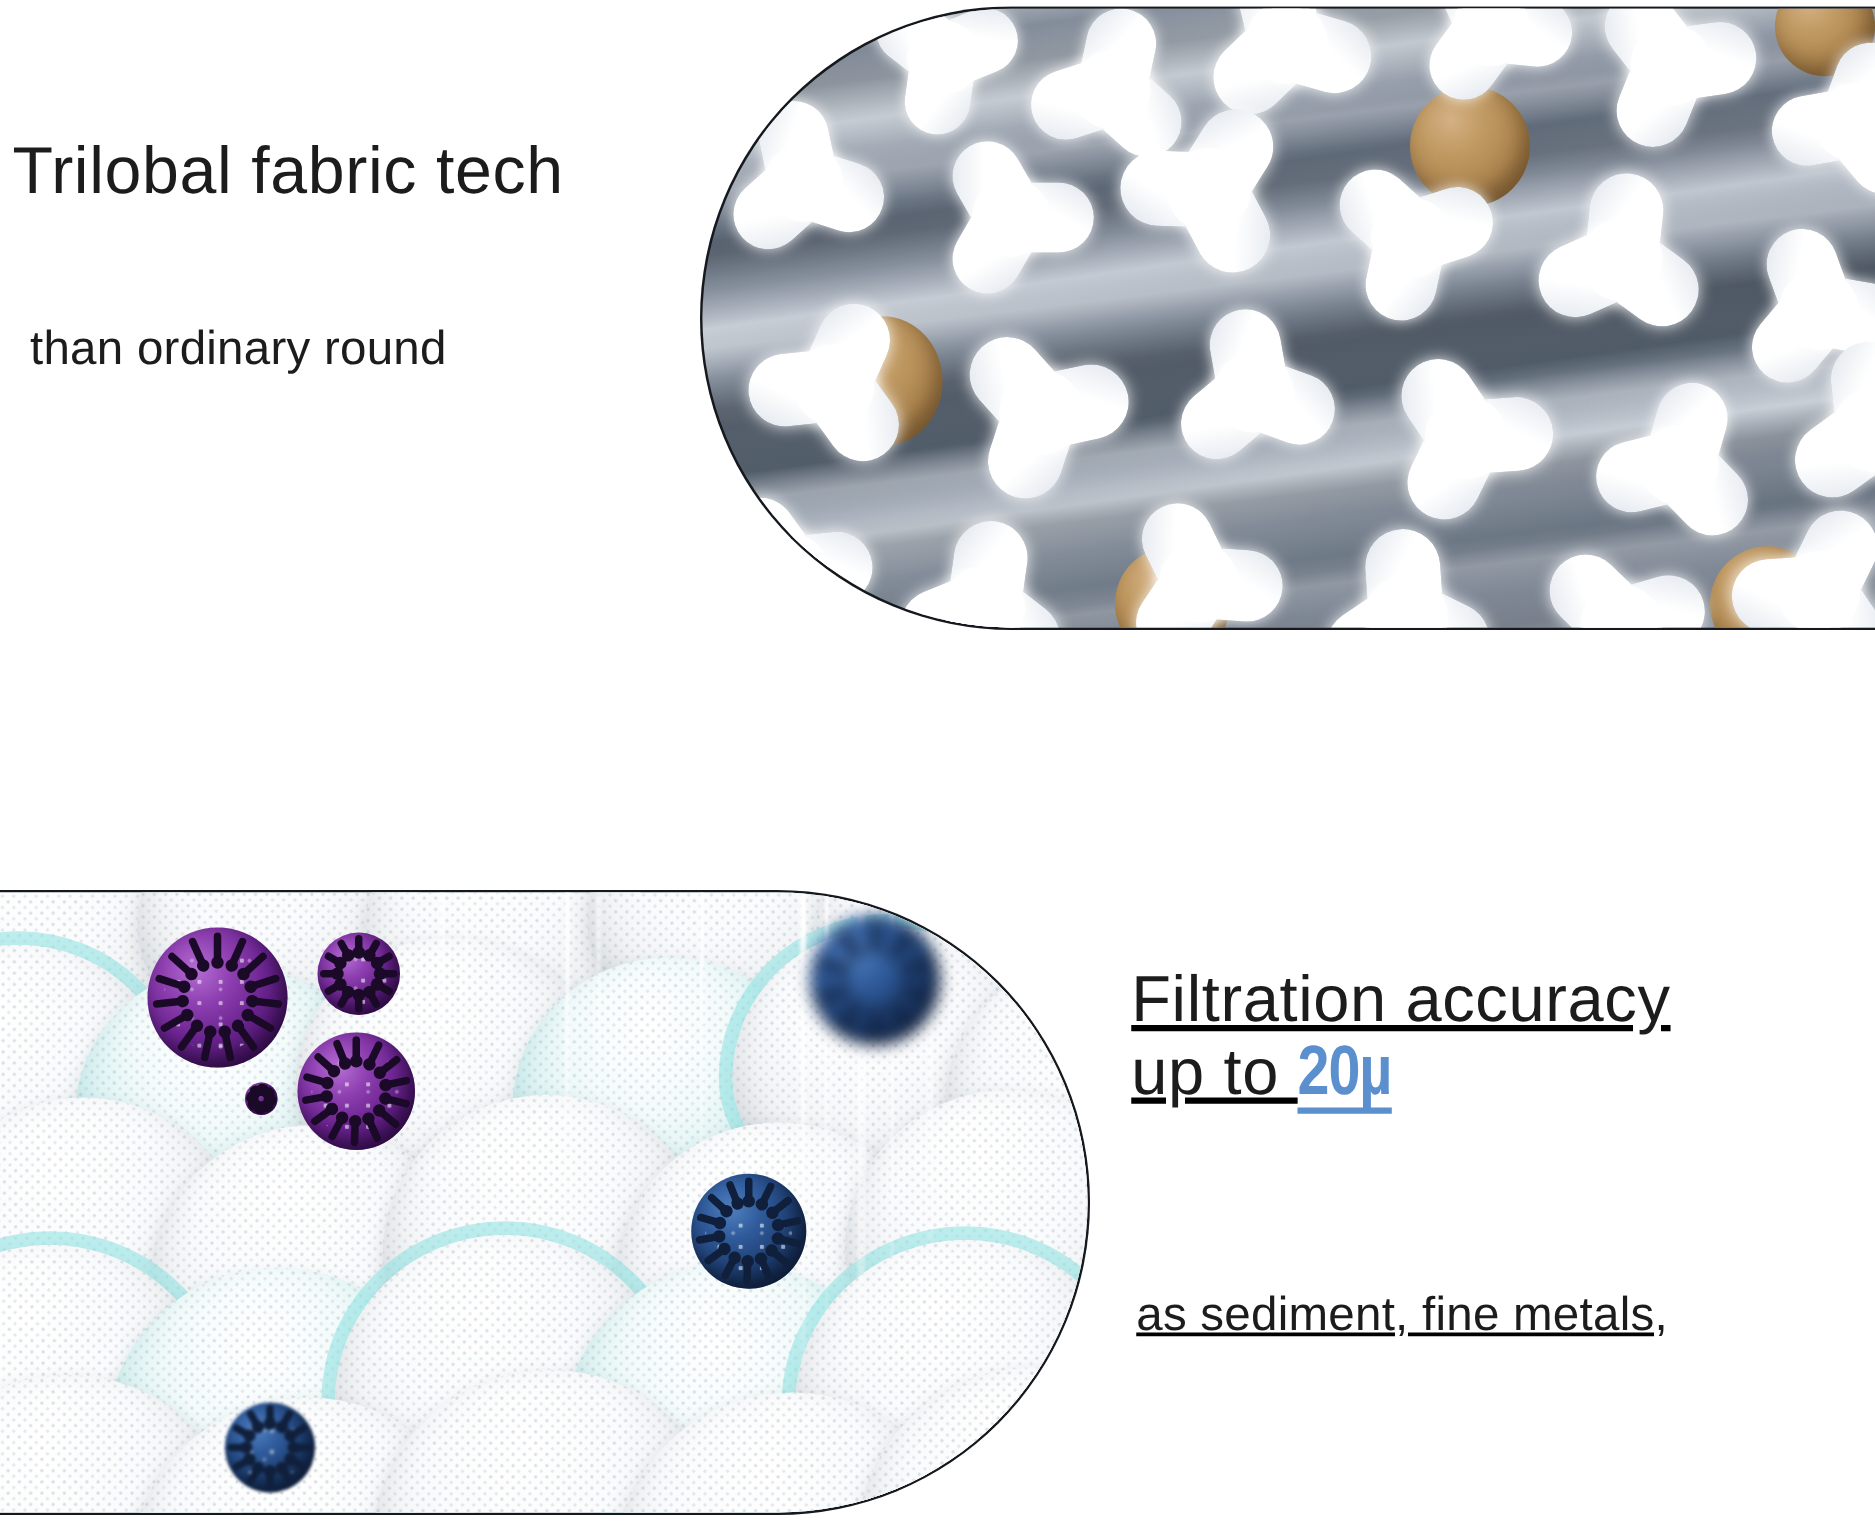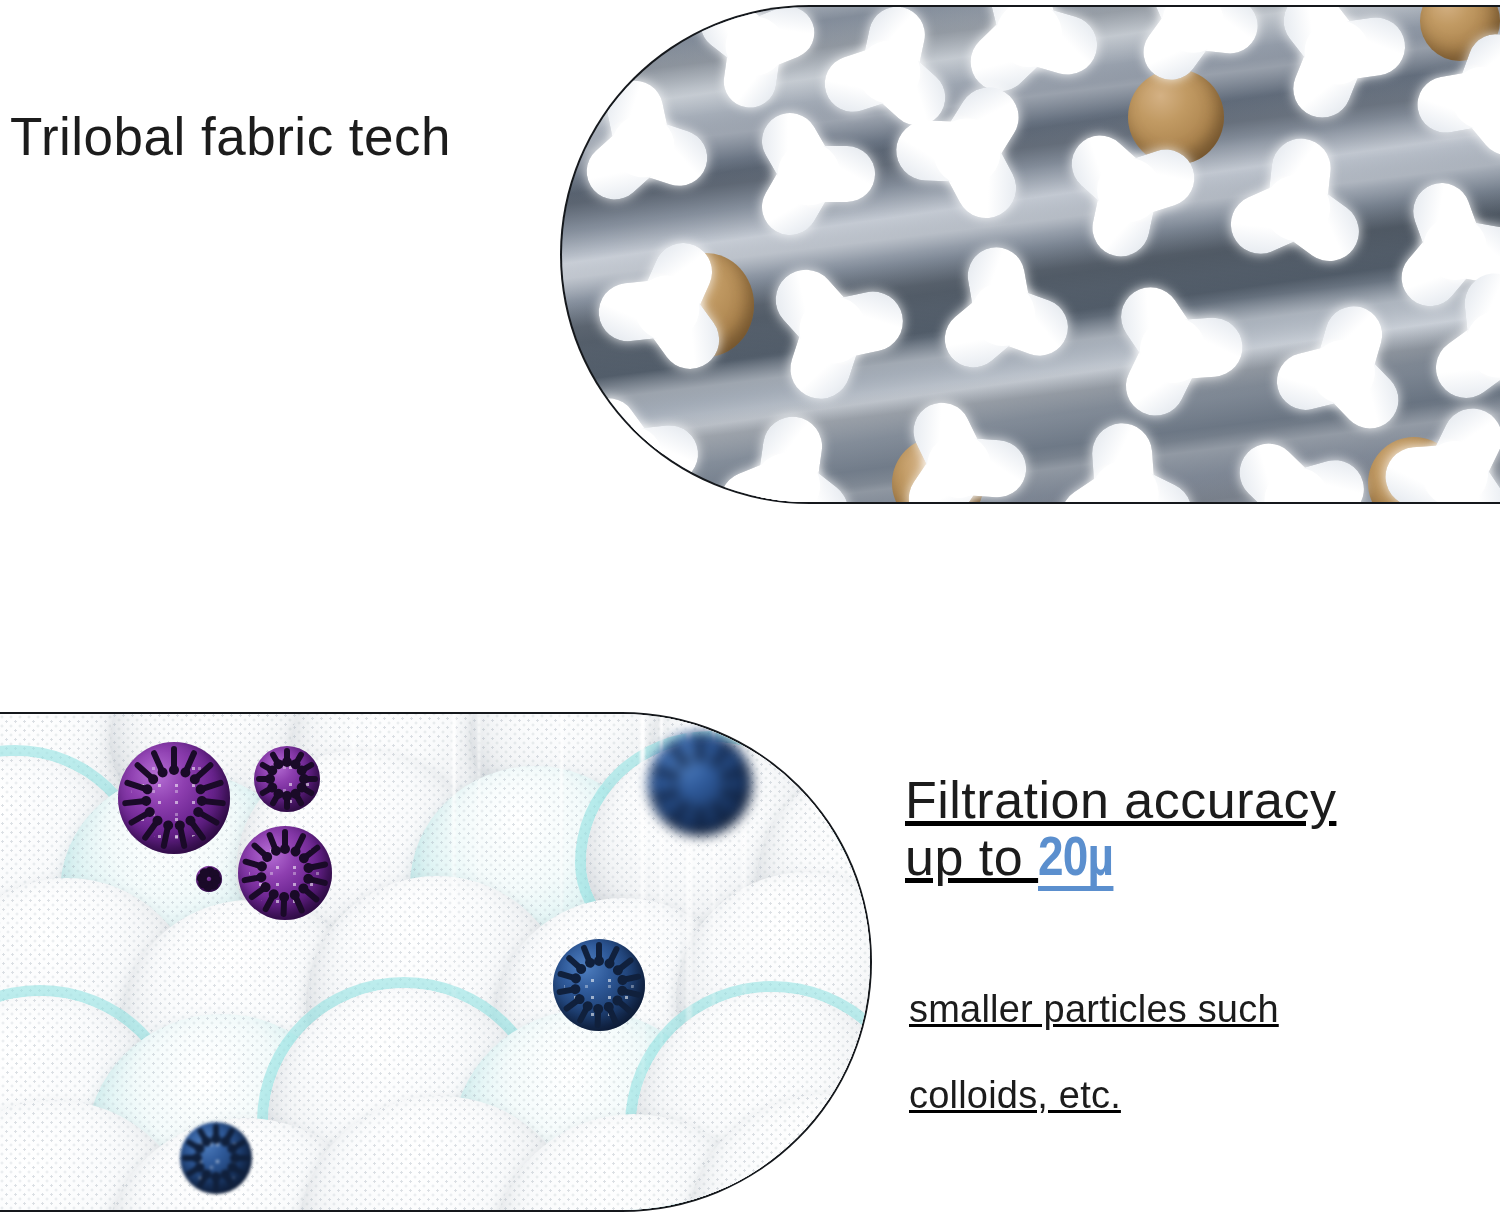--- a/index.html
+++ b/index.html
@@ -422,21 +422,21 @@
         <i></i>
         <i></i>
         <u></u>
       </div>
   </div>
 
   <div id="top-text-block">
     <h1 class="heading" id="heading-top">Trilobal fabric tech</h1>
     <p class="body-text" id="body-top">
       <br>
-      <br>
+      <span>than ordinary round</span><br>
     </p>
   </div>
 </div>
 
 <div id="bottom-section">
 
   <div class="panel" id="membrane-panel">
 
     <div class="scale" style="left:-70px; top:-60px; width:230px; height:200px;"></div>
     <div class="scale" style="left:110px; top:-84px; width:230px; height:200px;"></div>
@@ -601,18 +601,17 @@
     </div>
   </div>
 
   <div id="bottom-text-block">
     <h1 class="heading" id="heading-bottom">
       <span>Filtration accuracy</span><br>
       <span>up to </span><span class="accent-num">20µ</span>
     </h1>
     <p class="body-text" id="body-bottom">
       <br>
-      <span>smaller particles such</span><br>
       <br>
-      <span>colloids, etc.</span>
+      <span>as sediment, fine metals,</span><br>
     </p>
   </div>
 </div>
 
 </body></html>

